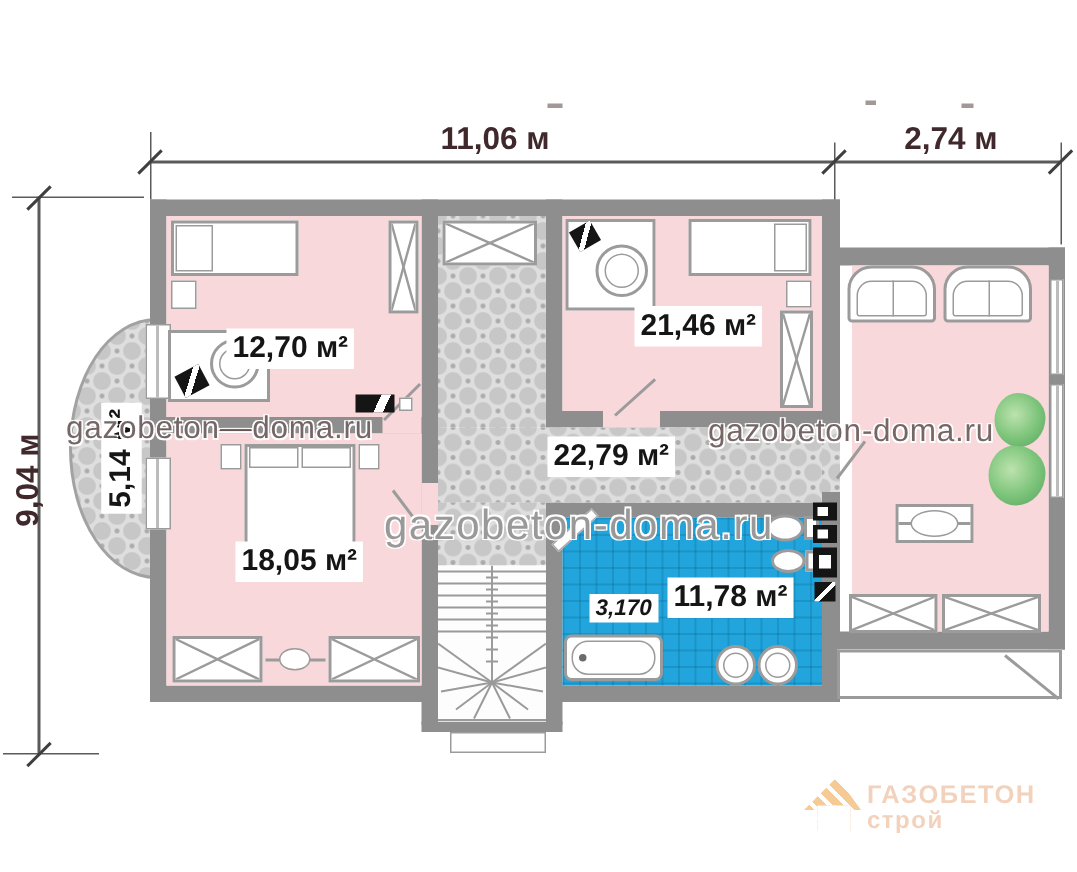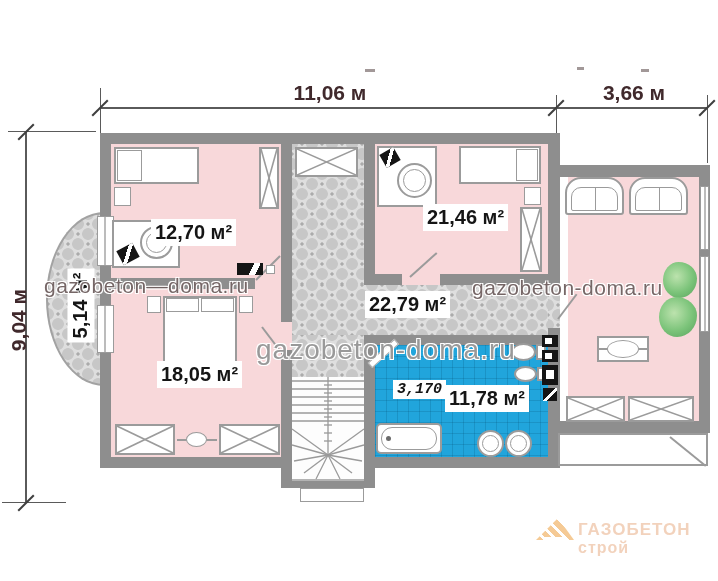--- a/index.html
+++ b/index.html
@@ -49,21 +49,21 @@
 <div id="canvas">
 
   <div class="dline" style="left:100px;top:107px;width:608px;height:2px;"></div>
   <div class="dline" style="left:100px;top:88px;width:1px;height:45px;"></div>
   <div class="dline" style="left:556px;top:95px;width:1px;height:68px;"></div>
   <div class="dline" style="left:707px;top:95px;width:1px;height:68px;"></div>
   <div class="tick" style="left:89px;top:107px;"></div>
   <div class="tick" style="left:545px;top:107px;"></div>
   <div class="tick" style="left:696px;top:107px;"></div>
   <div class="dimtext" style="left:260px;top:81px;width:140px;">11,06 м</div>
-  <div class="dimtext" style="left:575px;top:81px;width:118px;">3,66 м</div>
+  <div class="dimtext" style="left:575px;top:81px;width:118px;">2,74 м</div>
 
   <div class="dline" style="left:25px;top:131px;width:2px;height:372px;"></div>
   <div class="dline" style="left:8px;top:131px;width:88px;height:1px;"></div>
   <div class="dline" style="left:2px;top:502px;width:64px;height:1px;"></div>
   <div class="tick" style="left:15px;top:131px;"></div>
   <div class="tick" style="left:15px;top:502px;"></div>
   <div class="dimtext" style="left:-21px;top:308px;width:80px;transform:rotate(-90deg);transform-origin:center;">9,04 м</div>
 
   <div class="abs" style="left:365px;top:69px;width:10px;height:3px;background:rgba(70,50,50,.5);"></div>
   <div class="abs" style="left:577px;top:67px;width:7px;height:3px;background:rgba(70,50,50,.5);"></div>
@@ -266,21 +266,21 @@
       </g>
     </svg>
   </div>
 
   <div class="label" style="left:151px;top:219px;">12,70 м²</div>
   <div class="label" style="left:423px;top:204px;">21,46 м²</div>
   <div class="label" style="left:44px;top:292px;transform:rotate(-90deg);transform-origin:center;">5,14 м²</div>
   <div class="label" style="left:365px;top:291px;">22,79 м²</div>
   <div class="label" style="left:157px;top:361px;">18,05 м²</div>
   <div class="label" style="left:445px;top:385px;">11,78 м²</div>
-  <div class="label" style="left:393px;top:380px;font-size:15px;line-height:19px;font-style:italic;font-family:Liberation Mono, monospace;">3,170</div>
+  <div class="label" style="left:393px;top:396px;font-size:15px;line-height:19px;font-style:italic;">3,170</div>
 
   <div class="wm" style="left:44px;top:274px;font-size:21px;color:rgba(88,70,70,.82);letter-spacing:.5px;">gazobeton—doma.ru</div>
   <div class="wm" style="left:472px;top:276px;font-size:21px;color:rgba(88,70,70,.82);letter-spacing:.5px;">gazobeton-doma.ru</div>
   <div class="wm" style="left:256px;top:334px;font-size:28px;color:rgba(128,128,128,.8);letter-spacing:1px;">gazobeton-doma.ru</div>
 
   <div class="abs" style="left:536px;top:516px;width:170px;height:46px;opacity:.55;">
     <div class="abs" style="left:0;top:2px;width:38px;height:22px;
          background:repeating-linear-gradient(45deg, #eda03f 0 5px, #ffffff 5px 8px);
          clip-path:polygon(0 100%, 58% 0, 100% 100%);"></div>
     <div class="abs" style="left:9px;top:21px;width:22px;height:17px;background:#eda03f;

